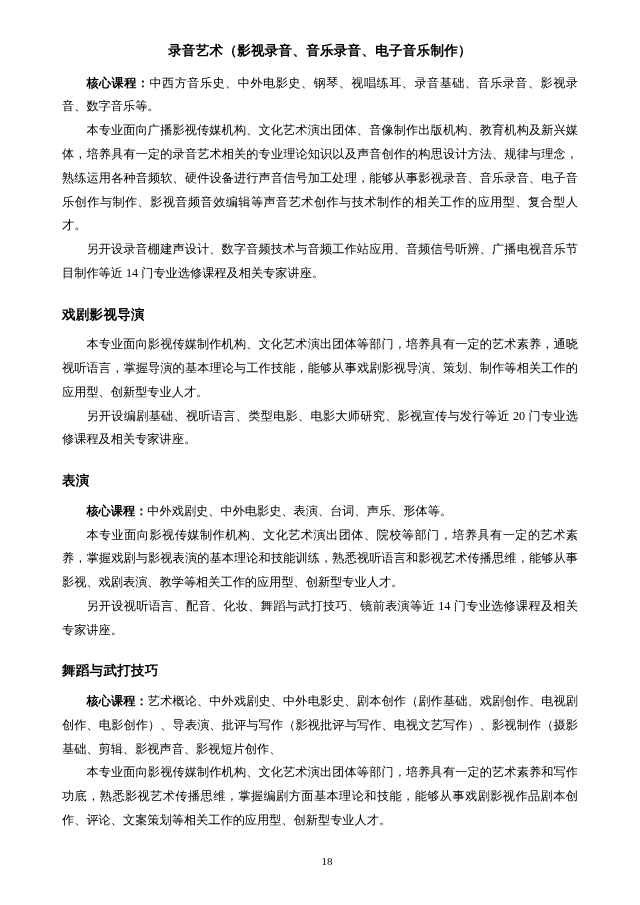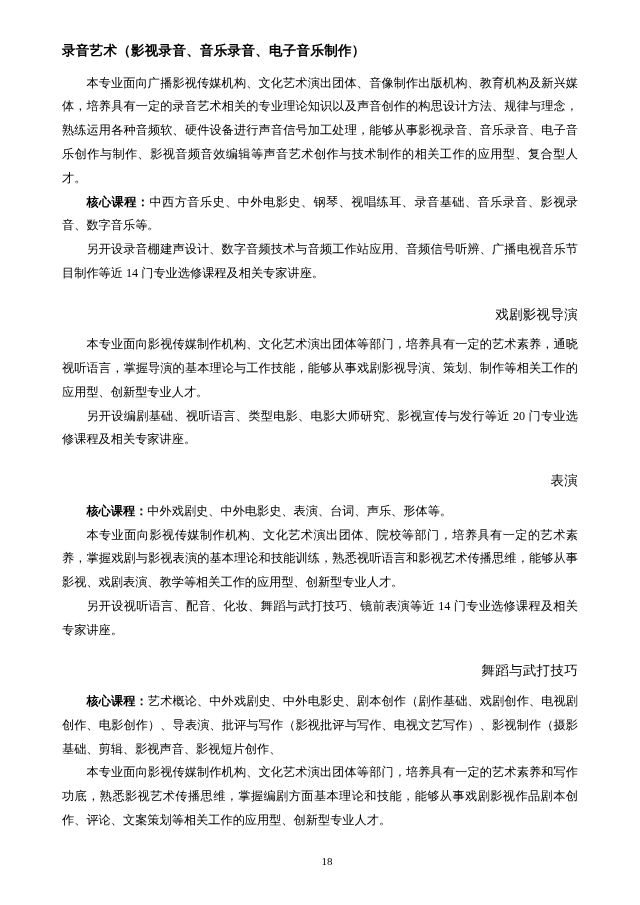--- a/index.html
+++ b/index.html
@@ -18,29 +18,30 @@
     font-family: "Liberation Serif", "DejaVu Serif", serif;
     color: #000000;
   }
   .content {
     position: absolute;
     left: 62px;
     top: 40px;
     width: 516px;
   }
   .doc-title {
+    text-align: center;
     font-weight: bold;
     font-size: 13.5px;
     line-height: 1.6;
     margin: 0 0 10px 0;
     letter-spacing: 0.3px;
   }
   .section-head {
-    text-align: right;
-    font-weight: normal;
+    text-align: left;
+    font-weight: bold;
     font-size: 13.5px;
     line-height: 1.6;
     margin: 18px 0 8px 0;
     letter-spacing: 0.3px;
   }
   p.para {
     margin: 0 0 0 0;
     font-size: 12.2px;
     line-height: 1.95;
     text-align: justify;
@@ -66,22 +67,22 @@
   .block { margin-bottom: 0; }
 </style>
 </head>
 <body>
 
 <div class="page">
   <div class="content">
 
     <div class="block">
       <div class="doc-title">录音艺术（影视录音、音乐录音、电子音乐制作）</div>
+      <p class="para"><span class="lead">核心课程：</span><span>中西方音乐史、中外电影史、钢琴、视唱练耳、录音基础、音乐录音、影视录音、数字音乐等。</span></p>
       <p class="para">本专业面向广播影视传媒机构、文化艺术演出团体、音像制作出版机构、教育机构及新兴媒体，培养具有一定的录音艺术相关的专业理论知识以及声音创作的构思设计方法、规律与理念，熟练运用各种音频软、硬件设备进行声音信号加工处理，能够从事影视录音、音乐录音、电子音乐创作与制作、影视音频音效编辑等声音艺术创作与技术制作的相关工作的应用型、复合型人才。</p>
-      <p class="para"><span class="lead">核心课程：</span><span>中西方音乐史、中外电影史、钢琴、视唱练耳、录音基础、音乐录音、影视录音、数字音乐等。</span></p>
       <p class="para">另开设录音棚建声设计、数字音频技术与音频工作站应用、音频信号听辨、广播电视音乐节目制作等近 14 门专业选修课程及相关专家讲座。</p>
     </div>
 
     <div class="block">
       <div class="section-head">戏剧影视导演</div>
       <p class="para">本专业面向影视传媒制作机构、文化艺术演出团体等部门，培养具有一定的艺术素养，通晓视听语言，掌握导演的基本理论与工作技能，能够从事戏剧影视导演、策划、制作等相关工作的应用型、创新型专业人才。</p>
       <p class="para">另开设编剧基础、视听语言、类型电影、电影大师研究、影视宣传与发行等近 20 门专业选修课程及相关专家讲座。</p>
     </div>
 
     <div class="block">

